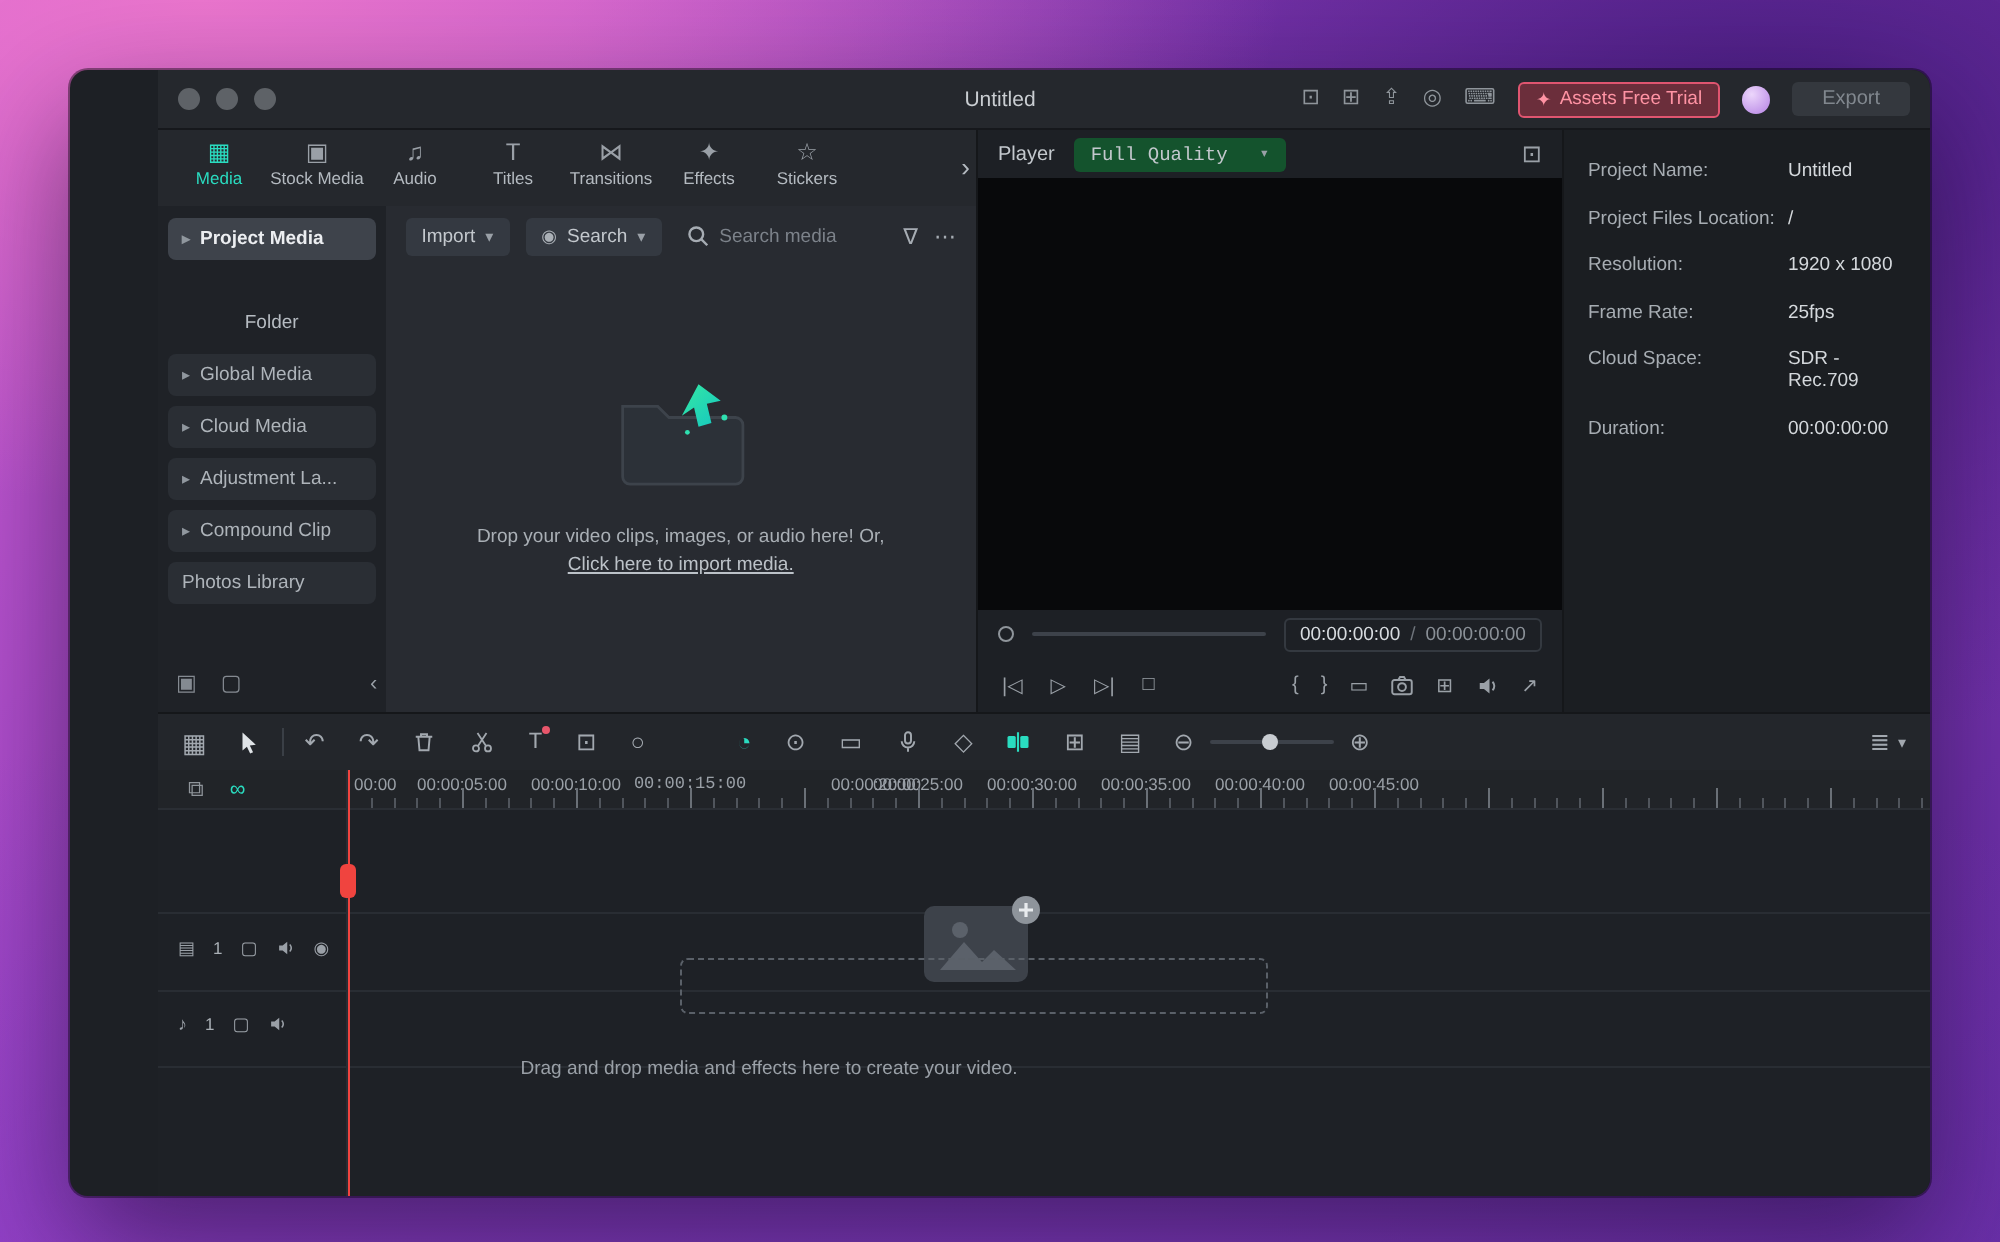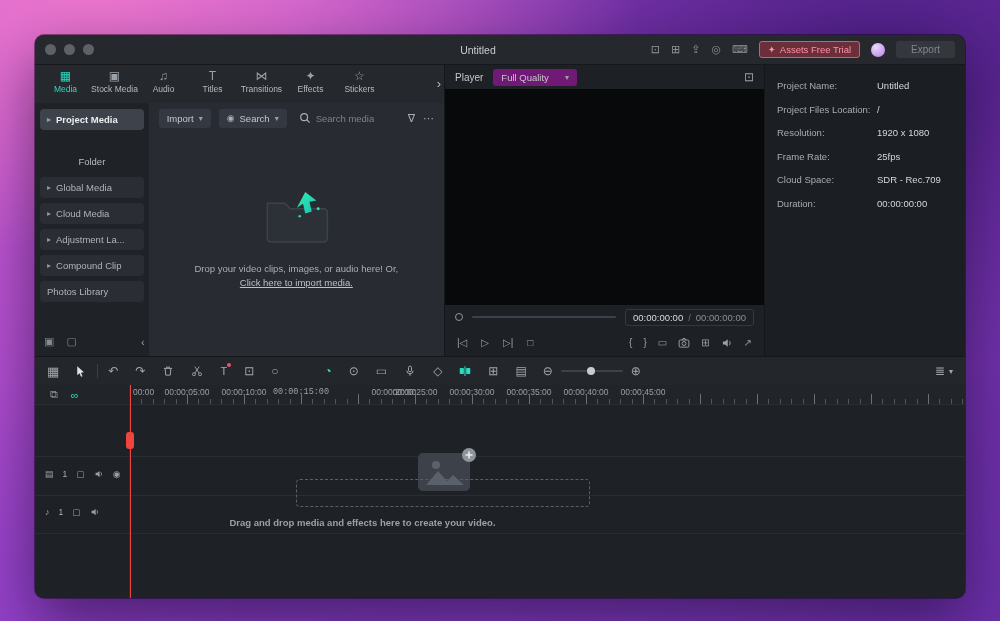--- a/index.html
+++ b/index.html
@@ -7,21 +7,21 @@
   body {
     background:
       radial-gradient(120% 90% at 10% 0%, rgba(238,120,205,.9) 0%, rgba(238,120,205,0) 45%),
       radial-gradient(100% 85% at 88% 8%, rgba(74,30,130,.95) 0%, rgba(74,30,130,0) 60%),
       radial-gradient(130% 100% at 45% 110%, rgba(132,62,196,.9) 0%, rgba(132,62,196,0) 60%),
       linear-gradient(135deg, #cf5fd2 0%, #9b43c9 38%, #622ba0 100%);
     position:relative;
   }
   .win { position:absolute; left:35px; top:35px; width:930px; height:563px; background:#1d2025;
          border-radius:9px; overflow:hidden; box-shadow:0 24px 60px rgba(20,5,40,.55), 0 0 0 1px rgba(0,0,0,.4);
-         font-size:10px; color:#c5c9ce; }
+         font-size:10px; color:#c5c9ce;padding-left:44px; }
 
   
   .titlebar { height:30px; background:#25282d; border-bottom:1px solid #16181c; display:flex; align-items:center; padding:0 10px; position:relative; }
   .tl-dot { width:11px; height:11px; border-radius:50%; background:#5e6267; margin-right:8px; }
   .win-title { position:absolute; left:50%; transform:translateX(-50%); margin-left:-22px; color:#c9cdd1; font-size:10.5px; }
   .tb-right { margin-left:auto; display:flex; align-items:center; gap:11px; }
   .tb-ic { color:#8f959b; font-size:11px; line-height:1; }
   .assets-btn { display:flex; align-items:center; gap:4px; background:#6b2e3b; border:1px solid #e05570; color:#ff93a4;
                 border-radius:3px; padding:2px 8px; font-size:9.5px; }
   .avatar { width:14px; height:14px; border-radius:50%; background:radial-gradient(circle at 35% 30%, #ecd6fb, #b481e4); }
@@ -58,21 +58,21 @@
   .mc-ic { color:#a6acb3; font-size:11px; }
 
   .dropzone { flex:1; display:flex; flex-direction:column; align-items:center; justify-content:center; gap:3px; padding-bottom:14px; }
   .dz-line1 { color:#a9afb5; font-size:9.5px; }
   .dz-link { color:#bcc2c8; font-size:9.5px; text-decoration:underline; }
 
   
   .player-sec { width:320px; background:#1d2025; display:flex; flex-direction:column; border-right:1px solid #15171a; }
   .pl-header { height:24px; display:flex; align-items:center; gap:10px; padding:0 10px; }
   .pl-title { color:#c3c8cd; }
-  .quality-pill { display:flex; align-items:center; gap:16px; background:#701a75; border-radius:3px; height:17px; padding:0 8px; color:#c3c8cd; font-size:9.5px; }
+  .quality-pill { display:flex; align-items:center; gap:16px; background:#14532d; border-radius:3px; height:17px; padding:0 8px; color:#c3c8cd; font-size:9.5px;font-family:Liberation Mono, monospace; }
   .quality-pill .caret { font-size:8px; color:#9aa0a7; }
   .pl-pic { margin-left:auto; color:#9aa0a7; font-size:12px; }
   .viewport { flex:1; background:#08090b; }
   .scrub-row { height:24px; display:flex; align-items:center; padding:0 10px; }
   .scrub-dot { width:8px; height:8px; border:1.5px solid #8f959b; border-radius:50%; flex-shrink:0; }
   .scrub-line { flex:1; height:2px; background:#3d424a; margin:0 9px; border-radius:1px; }
   .time-box { border:1px solid #343940; border-radius:3px; padding:2px 7px; display:flex; gap:5px; font-size:9.5px; white-space:nowrap; }
   .t-cur { color:#d8dce0; } .t-sep { color:#6f757c; } .t-tot { color:#8a9097; }
   .transport { height:27px; display:flex; align-items:center; gap:14px; padding:0 12px; color:#9aa0a7; font-size:10px; }
   .tr-right { margin-left:auto; display:flex; align-items:center; gap:11px; }
@@ -110,21 +110,21 @@
   .ticks-major { position:absolute; left:0; right:0; bottom:0; height:10px;
      background:repeating-linear-gradient(90deg,#6a7077 0 1px,transparent 1px 57px); }
 
   .tracks { flex:1; position:relative; }
   .lane { position:absolute; left:0; right:0; border-top:1px solid #292d33; }
   .track-col { position:absolute; left:0; top:0; bottom:0; width:95px; border-right:1px solid #292d33; }
   .th { position:absolute; left:10px; display:flex; align-items:center; gap:9px; color:#9aa0a7; font-size:9px; }
   .th .num { color:#aab0b6; font-size:8.5px; }
   .drop-target { position:absolute; left:261px; top:74px; width:294px; height:28px; border:1px dashed #5a6068; border-radius:4px; }
   .media-ph { position:absolute; left:381px; top:42px; width:62px; height:48px; }
-  .tl-hint { position:absolute; left:95px; right:370px; top:112px; text-align:center; color:#9aa0a7; font-size:9.5px;font-weight:bold; }
+  .tl-hint { position:absolute; left:95px; right:370px; top:124px; text-align:center; color:#9aa0a7; font-size:9.5px; }
 
   .playhead { position:absolute; left:95px; top:28px; bottom:0; width:1px; background:#f0443f; z-index:6; }
   .ph-handle { position:absolute; left:-4px; top:47px; width:8px; height:17px; background:#f0443f; border-radius:3px; }
 </style>
 </head>
 <body>
 
 <div class="win">
 
   <div class="titlebar">

